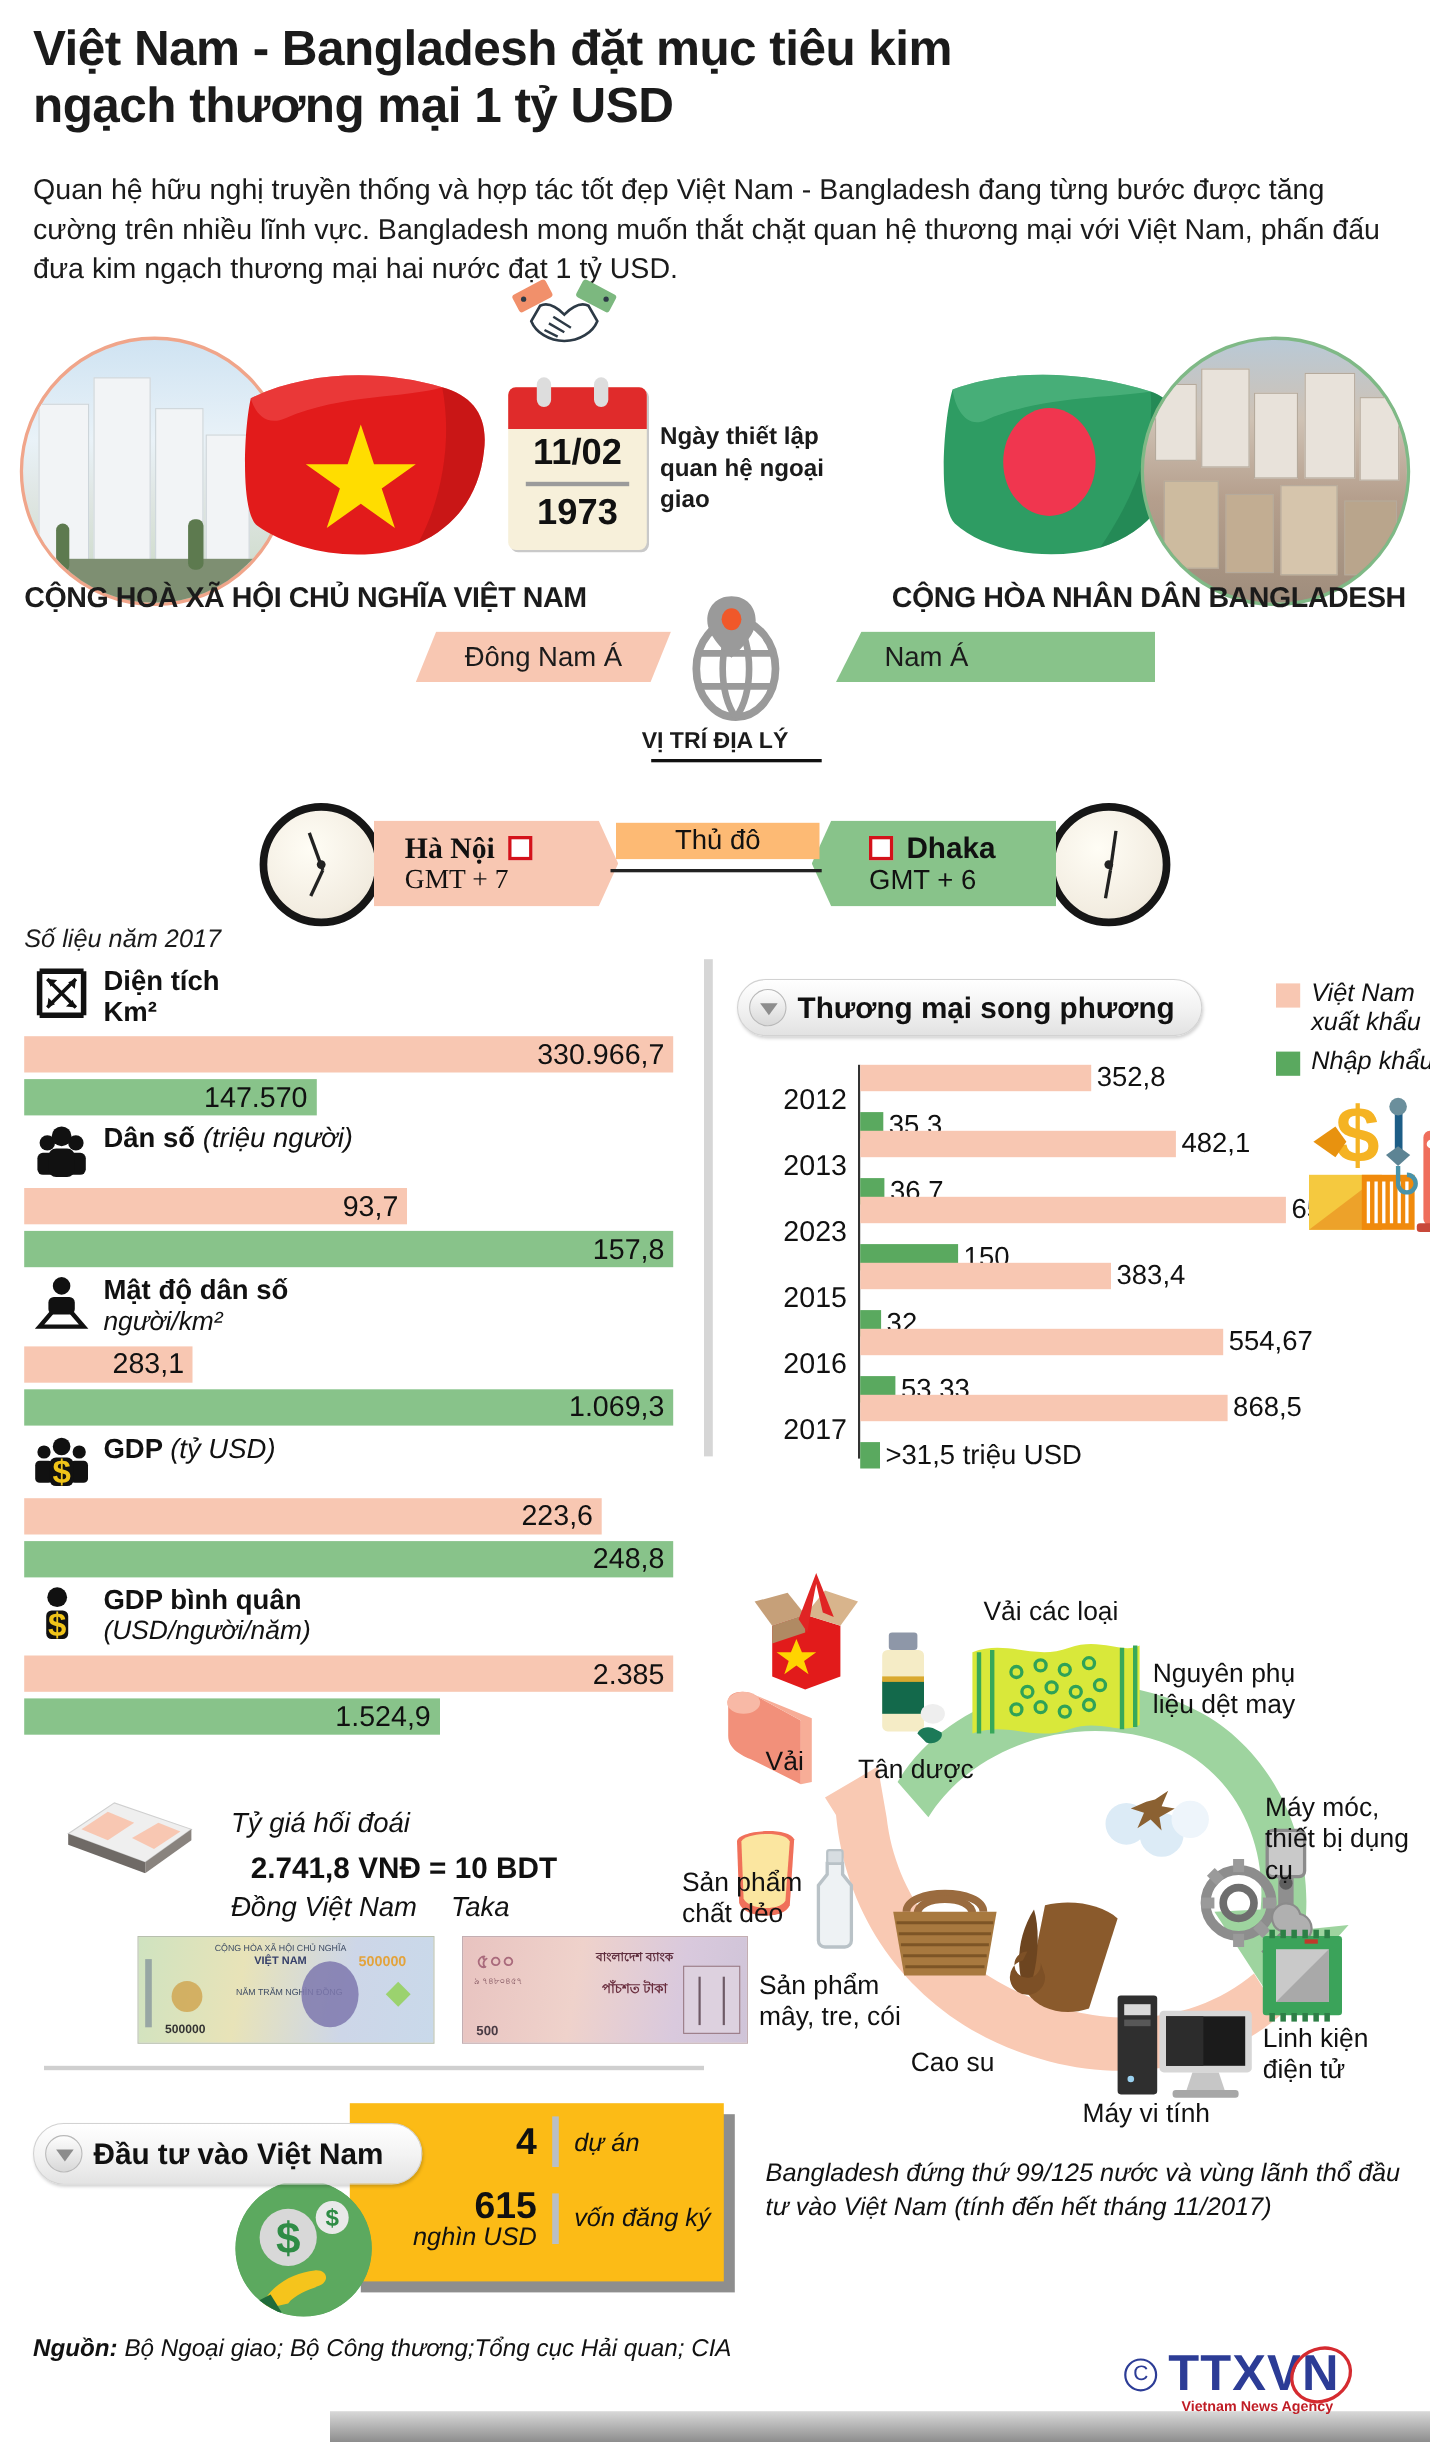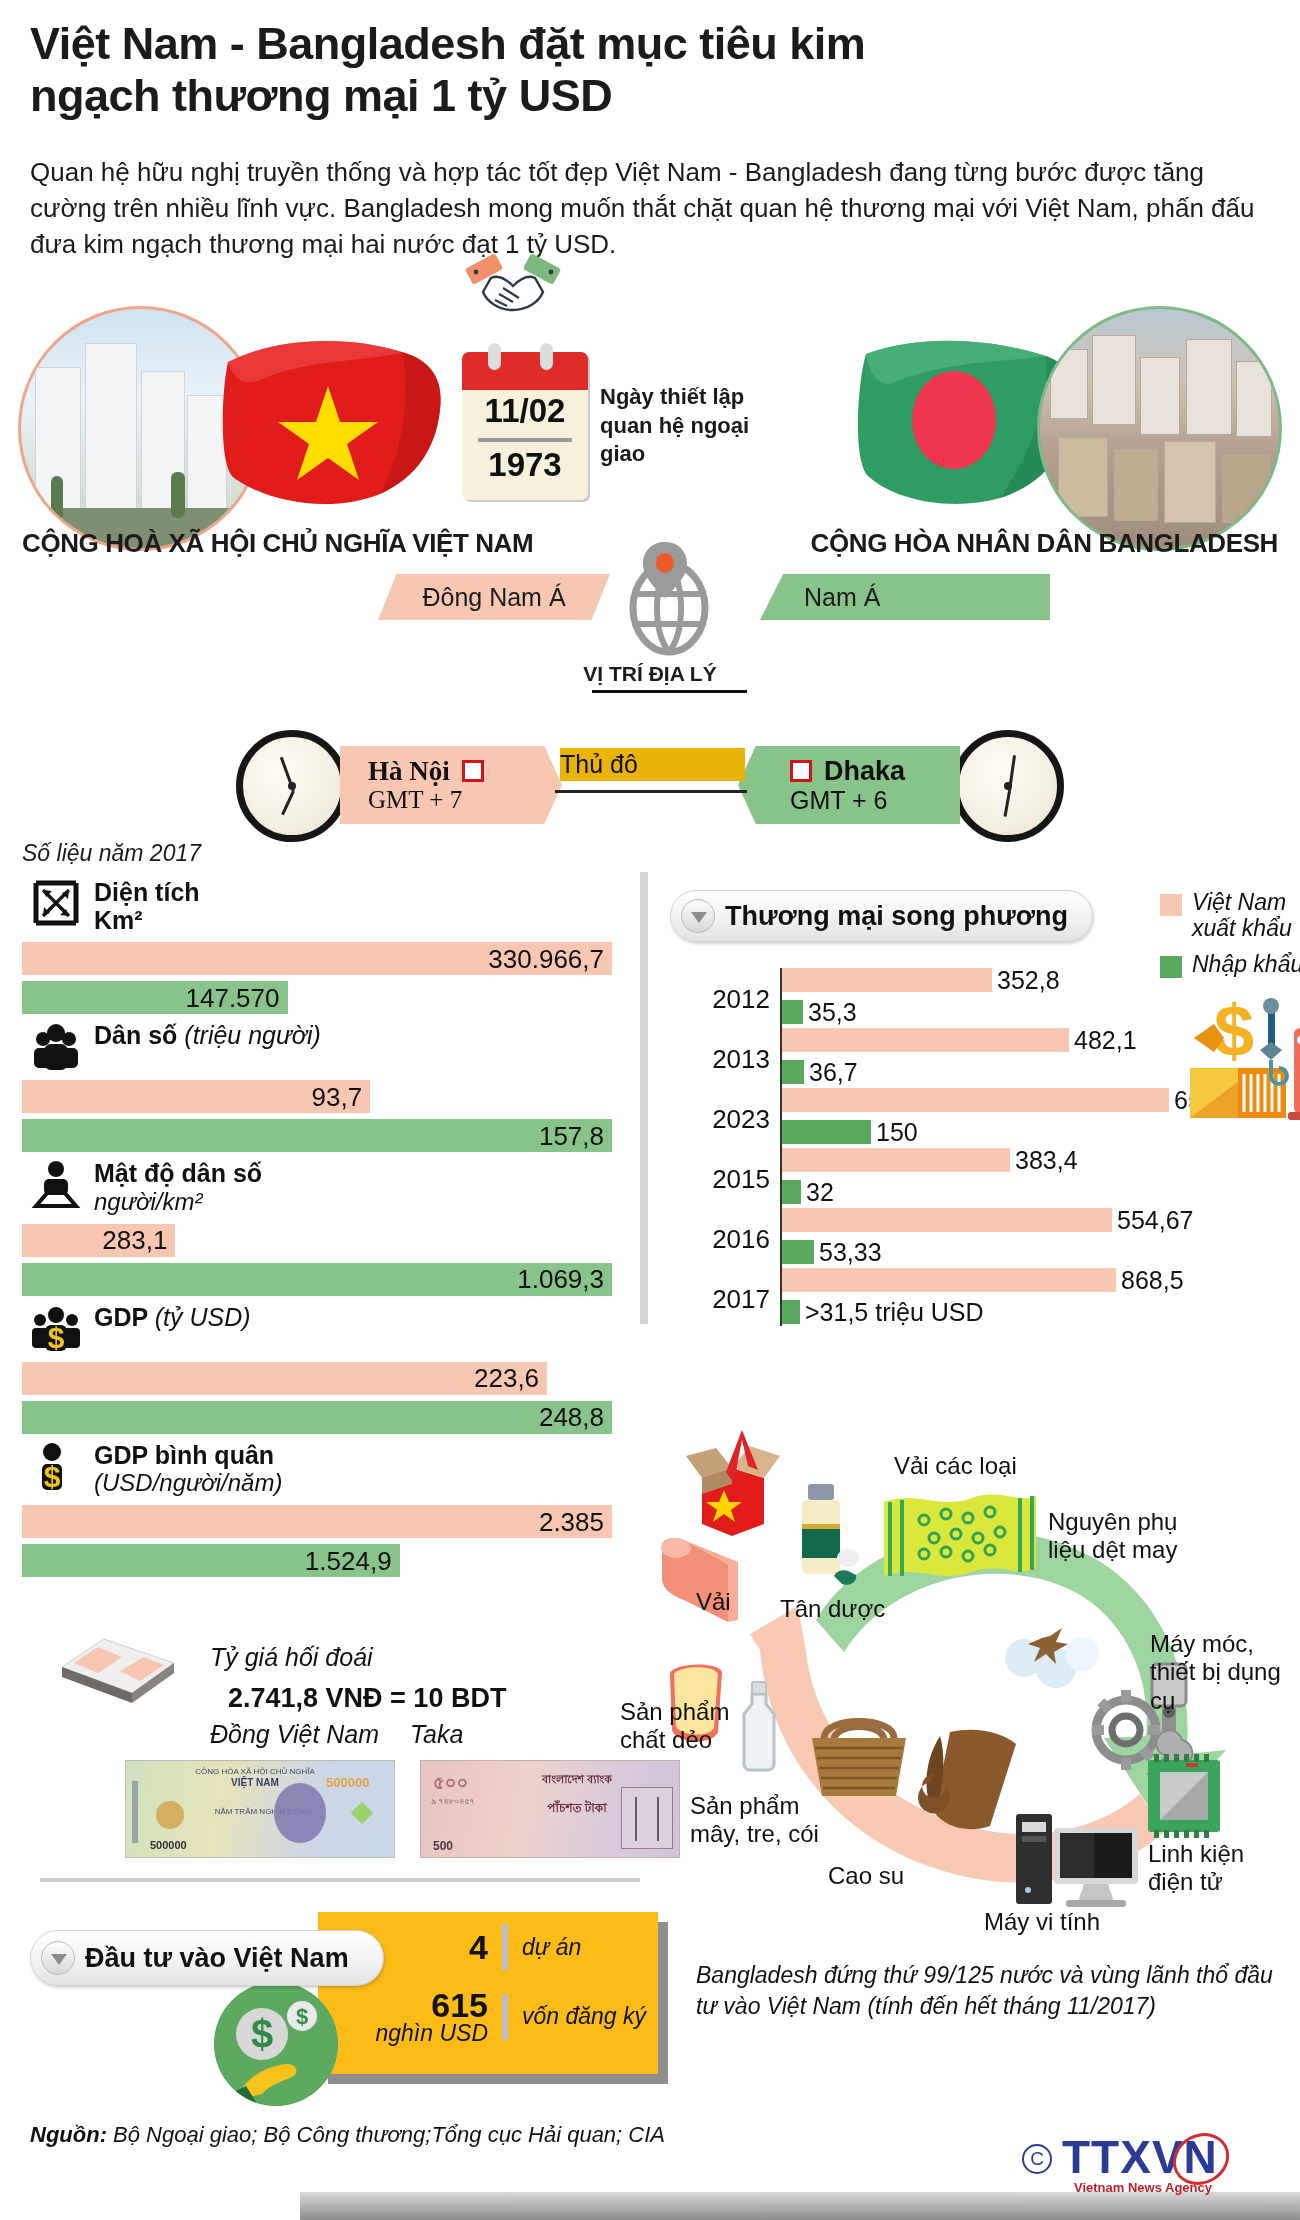--- a/index.html
+++ b/index.html
@@ -151,22 +151,22 @@
   .cap-inner.right { padding-left: 52px; }
   .cap-city { font-size: 27px; font-weight: bold; color: #111; }
   .cap-gmt { font-size: 25px; color: #111; }
   .cap-flagbox {
     width: 22px; height: 22px; border: 3px solid #d4121a; background: #fff;
   }
   .capital-line {
     position: absolute; left: 555px; top: 790px; width: 192px; height: 3px; background: #222;
   }
   .capital-label {
-    position: absolute; left: 560px; top: 748px; width: 185px; text-align: left;
-    font-size: 25px; color: #111; background: #eab308; padding: 2px 0;
+    position: absolute; left: 560px; top: 748px; width: 185px; text-align: center;
+    font-size: 25px; color: #111; background: #fdba74; padding: 2px 0;
   }
 
   
   .stats { position: absolute; left: 22px; top: 840px; width: 590px; }
   .stats-note { font-size: 23px; font-style: italic; color: #1b1b1b; margin-bottom: 10px; }
   .stat-block { margin-bottom: 4px; }
   .stat-head { display: flex; align-items: flex-start; gap: 12px; margin: 6px 0 8px 8px; }
   .stat-ico { width: 52px; height: 52px; flex: 0 0 52px; position: relative; }
   .stat-txt { padding-top: 2px; }
   .stat-name { font-size: 25px; font-weight: bold; color: #111; line-height: 1.1; }
@@ -233,21 +233,21 @@
 
   .chart { position: absolute; left: 30px; top: 96px; width: 520px; height: 360px; }
   .axis { position: absolute; left: 110px; top: 0; width: 2px; height: 358px; background: #333; }
   .grp { position: relative; height: 60px; }
   .grp .yr {
     position: absolute; left: 0; top: 16px; width: 100px; text-align: right;
     font-size: 26px; color: #111;
   }
   .cbar { position: absolute; left: 112px; height: 24px; }
   .cbar.exp { top: 0; background: #f8c7b2; }
-  .cbar.imp { top: 32px; background: #5aa95f; }
+  .cbar.imp { top: 43px; background: #5aa95f; }
   .cbar .lbl {
     position: absolute; left: calc(100% + 5px); top: 50%; transform: translateY(-50%);
     font-size: 25px; color: #111; white-space: nowrap;
   }
 
   .crane { position: absolute; left: 548px; top: 122px; width: 130px; height: 140px; }
 
   
   .flow { position: absolute; left: 630px; top: 1420px; width: 670px; height: 520px; }
   .flow-label { position: absolute; font-size: 24px; color: #111; line-height: 1.18; }

